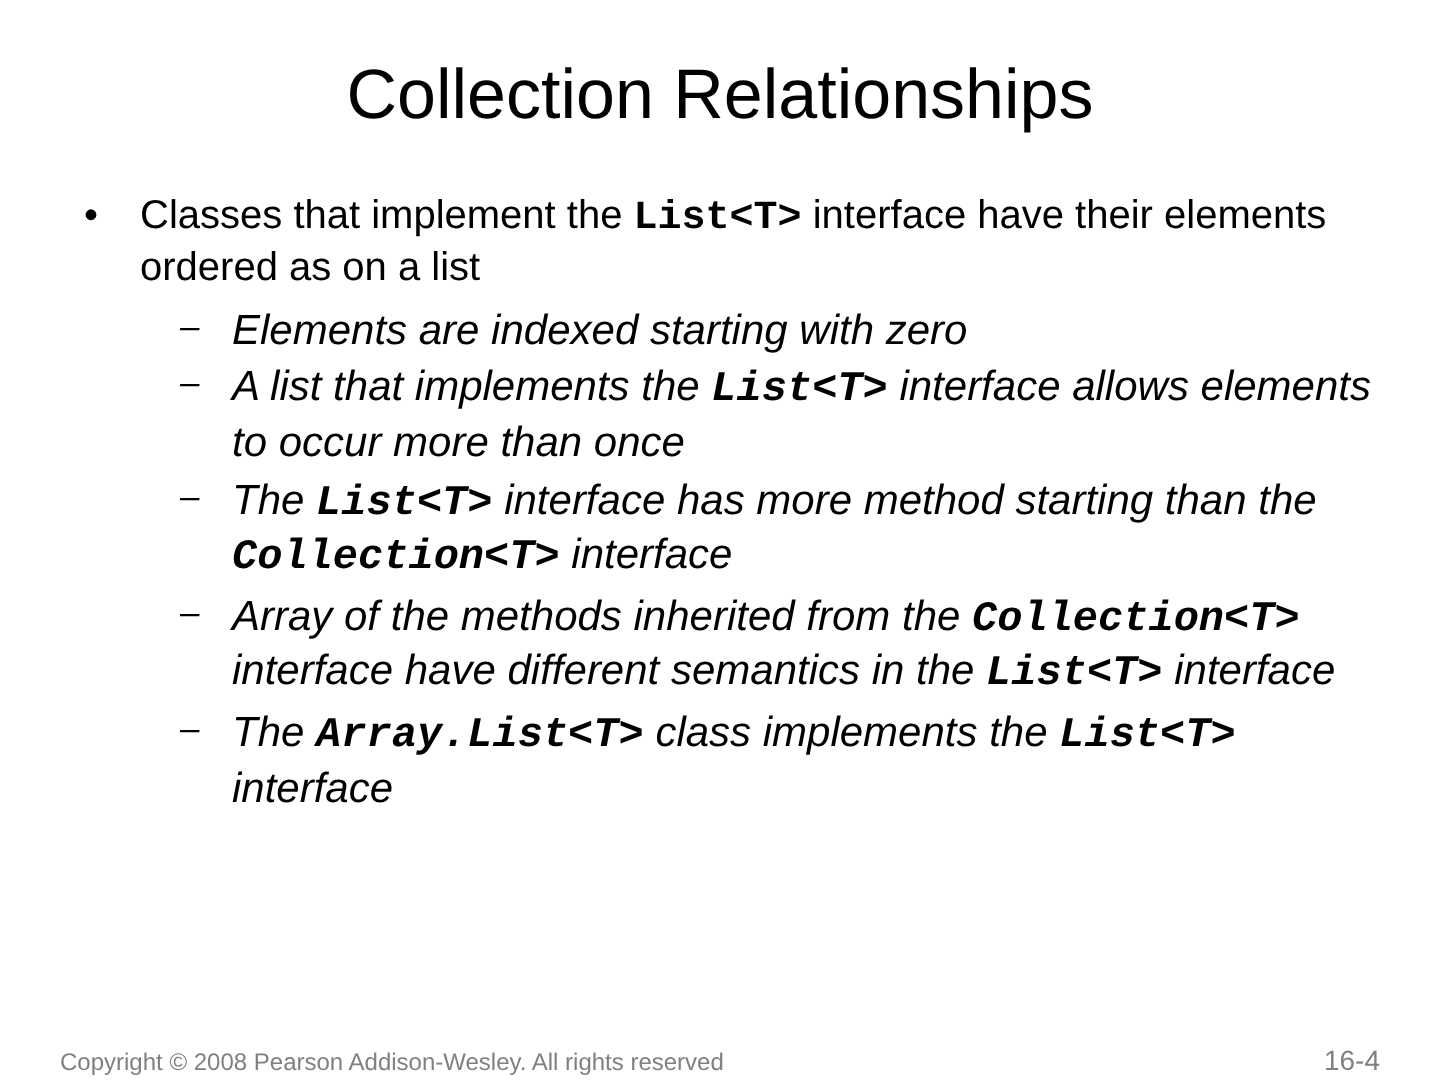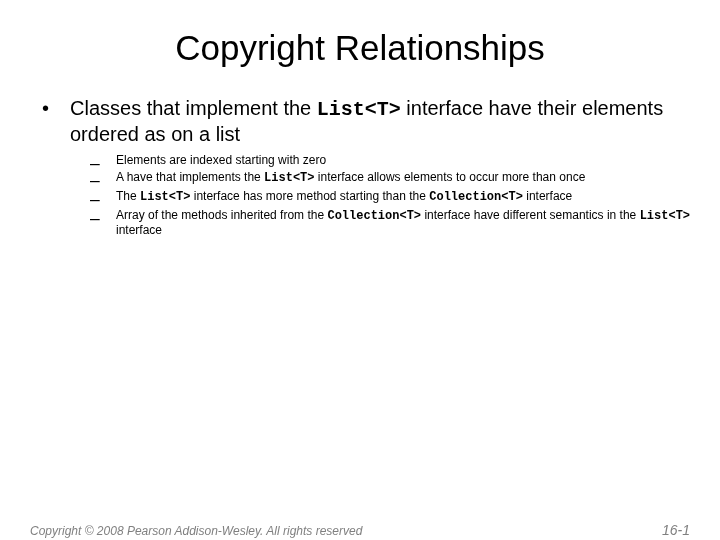--- a/index.html
+++ b/index.html
@@ -50,23 +50,24 @@
     font-size: 20px;
   }
   ul.inner {
     list-style: none;
     margin: 6px 0 0 0;
     padding: 0;
   }
   ul.inner > li {
     position: relative;
     padding-left: 46px;
-    font-size: 12px;
+    font-size: 21px;
     line-height: 1.22;
     margin-bottom: 3px;
+    font-style: italic;
   }
   ul.inner > li::before {
     content: "–";
     position: absolute;
     left: 20px;
     top: 0;
     font-size: 17.5px;
   }
   .code {
     font-family: "Courier New", Courier, monospace;
@@ -75,54 +76,56 @@
   .footer {
     position: absolute;
     left: 30px;
     bottom: 30px;
     right: 30px;
     font-size: 12px;
     color: #808080;
     display: flex;
     justify-content: space-between;
     align-items: baseline;
-    font-style: italic;
   }
   .pagenum {
     color: #808080;
     font-size: 14px;
   }
 </style>
 </head>
 <body>
 
 <div class="slide">
 
-  <div class="title">Copyright Relationships</div>
+  <div class="title">Collection Relationships</div>
 
   <div class="body">
     <ul class="outer">
       <li>
         <span>Classes that implement the </span><span class="code">List&lt;T&gt;</span><span> interface have their elements ordered as on a list</span>
         <ul class="inner">
           <li>
             <span>Elements are indexed starting with zero</span>
           </li>
           <li>
-            <span>A have that implements the </span><span class="code">List&lt;T&gt;</span><span> interface allows elements to occur more than once</span>
+            <span>A list that implements the </span><span class="code">List&lt;T&gt;</span><span> interface allows elements to occur more than once</span>
           </li>
           <li>
             <span>The </span><span class="code">List&lt;T&gt;</span><span> interface has more method starting than the </span><span class="code">Collection&lt;T&gt;</span><span> interface</span>
           </li>
           <li>
             <span>Array of the methods inherited from the </span><span class="code">Collection&lt;T&gt;</span><span> interface have different semantics in the </span><span class="code">List&lt;T&gt;</span><span> interface</span>
+          </li>
+          <li>
+            <span>The </span><span class="code">Array.List&lt;T&gt;</span><span> class implements the </span><span class="code">List&lt;T&gt;</span><span> interface</span>
           </li>
         </ul>
       </li>
     </ul>
   </div>
 
   <div class="footer">
     <span>Copyright © 2008 Pearson Addison-Wesley. All rights reserved</span>
-    <span class="pagenum">16-1</span>
+    <span class="pagenum">16-4</span>
   </div>
 
 </div>
 
 </body></html>

